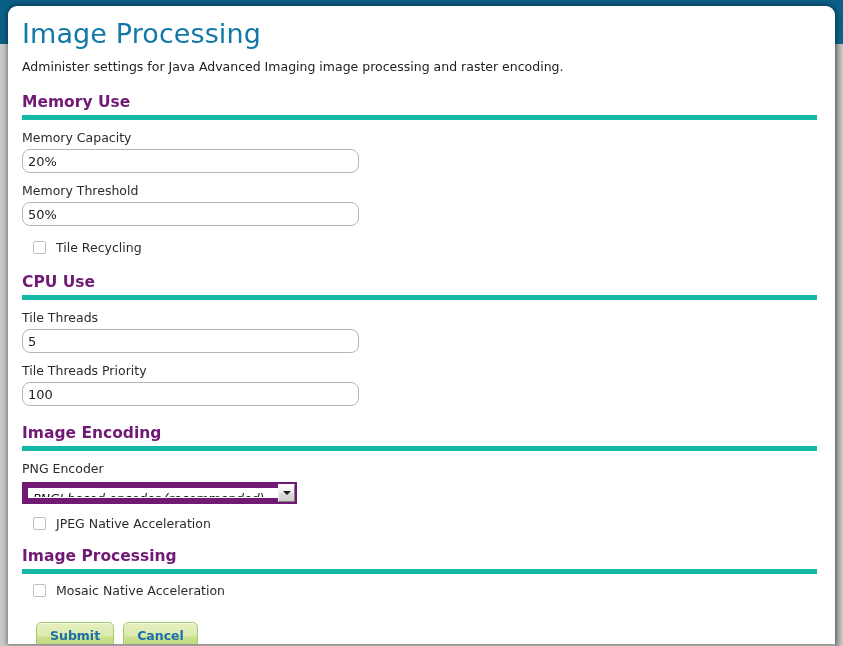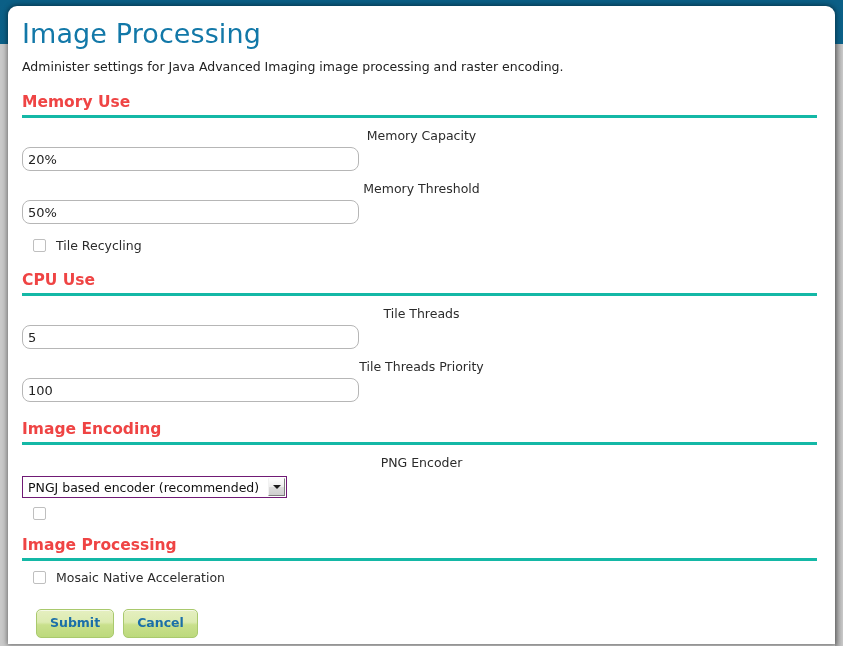--- a/index.html
+++ b/index.html
@@ -70,36 +70,35 @@
     line-height: 16px;
     color: #222222;
   }
 
   
   .section-head {
     margin: 0;
     padding: 18px 0 3px 0;
     font-size: 15.5px;
     font-weight: bold;
-    color: #ef4444;
-    border-bottom: 3px solid #14b8a6;
+    color: #701a75;
+    border-bottom: 5px solid #14b8a6;
     width: 795px;
     box-sizing: border-box;
     line-height: 19px;
   }
   .section-head.tight { padding-top: 16px; }
 
   
   .field-label {
     display: block;
     font-size: 12.5px;
     color: #2b2b2b;
     line-height: 16px;
     padding: 10px 0 3px 0;
-    text-align: center;
   }
   .text-input {
     display: block;
     width: 337px;
     height: 24px;
     box-sizing: border-box;
     padding: 2px 5px;
     font-family: "DejaVu Sans", "Liberation Sans", sans-serif;
     font-size: 13px;
     color: #222222;
@@ -120,24 +119,25 @@
     -webkit-appearance: none;
     -moz-appearance: none;
     appearance: none;
     height: 22px;
     box-sizing: border-box;
     padding: 1px 26px 1px 5px;
     font-family: "DejaVu Sans", "Liberation Sans", sans-serif;
     font-size: 12.5px;
     color: #111111;
     background: #ffffff;
-    border: 1px solid #701a75;
+    border: 6px solid #701a75;
     border-radius: 0;
     line-height: 20px;
     outline: none;
+    font-style: italic;
   }
   .select-btn {
     position: absolute;
     top: 2px;
     right: 2px;
     width: 17px;
     height: 18px;
     background: linear-gradient(to bottom, #fdfdfd 0%, #eeeeee 48%, #dcdcdc 52%, #cfcfcf 100%);
     border: 1px solid #7d7d7d;
     border-top-color: #fafafa;
@@ -252,20 +252,21 @@
       <h2 class="section-head">Image Encoding</h2>
 
       <label class="field-label">PNG Encoder</label>
       <span class="select-wrap">
         <select class="native-select" id="png-encoder-select"><option value="PNGJ based encoder (recommended)">PNGJ based encoder (recommended)</option></select>
         <span class="select-btn"></span>
       </span>
 
       <div class="check-row">
         <span class="checkbox"></span>
+        <span class="check-label">JPEG Native Acceleration</span>
       </div>
 
       
       <h2 class="section-head tight">Image Processing</h2>
 
       <div class="check-row">
         <span class="checkbox"></span>
         <span class="check-label">Mosaic Native Acceleration</span>
       </div>
 

